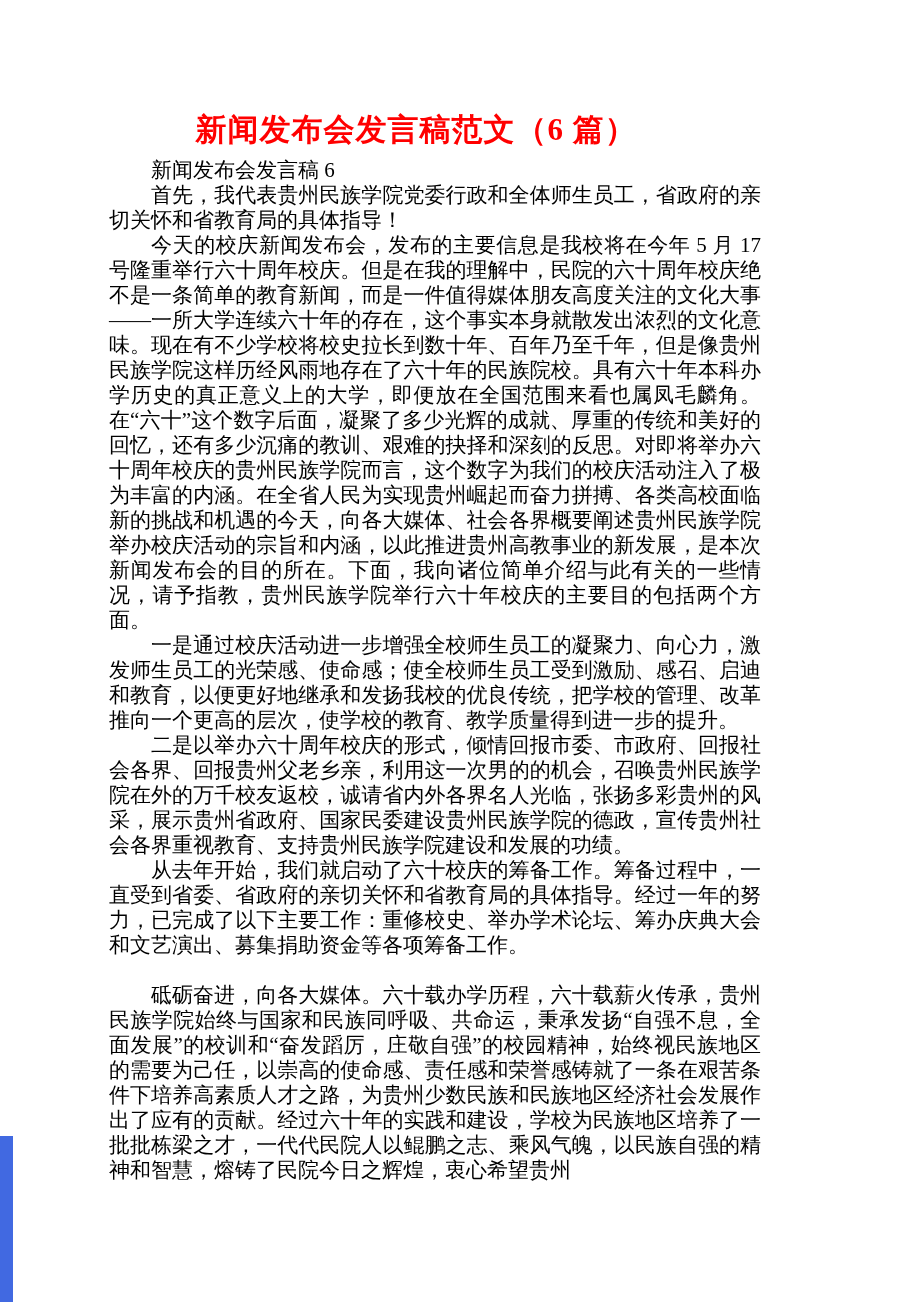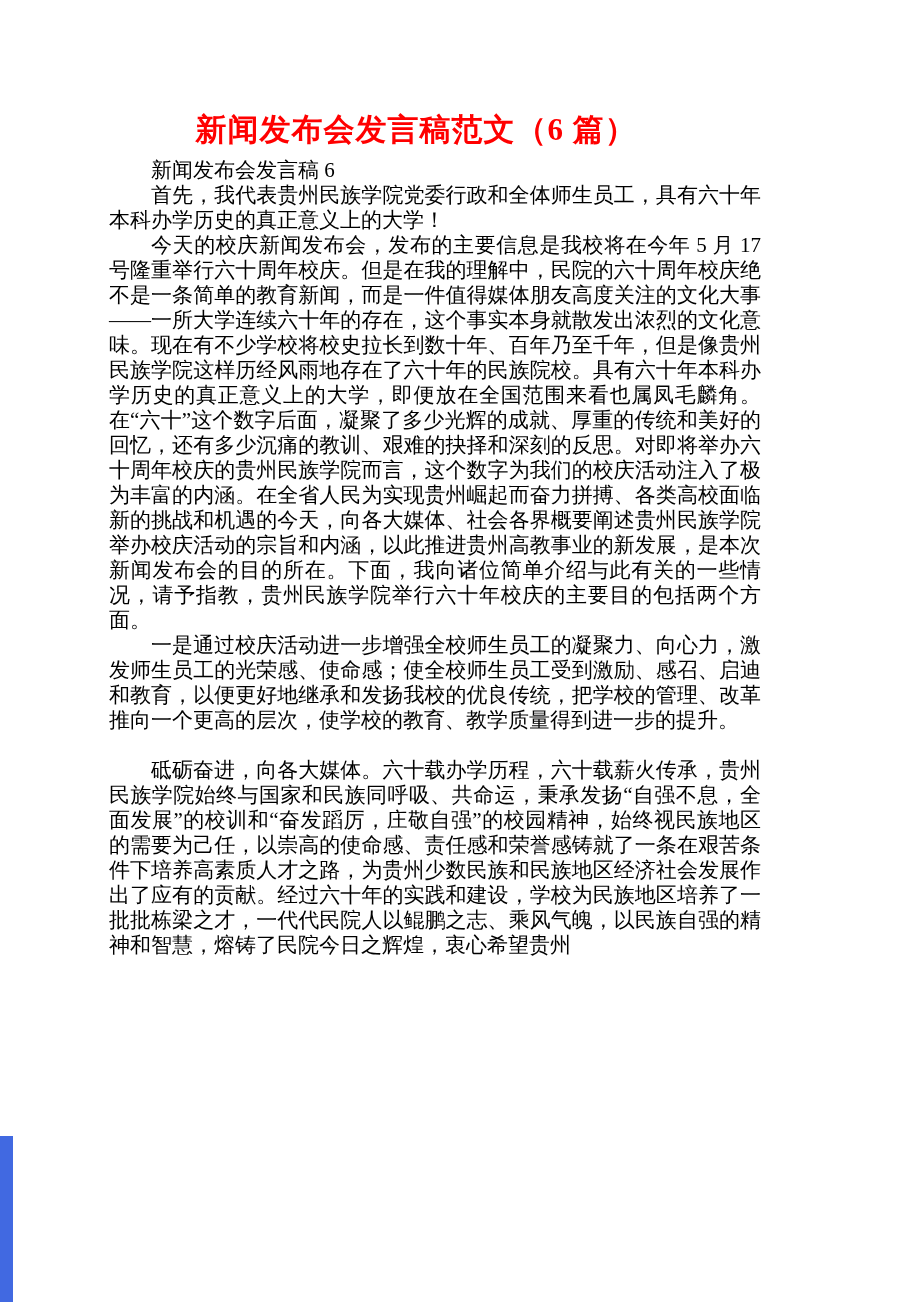--- a/index.html
+++ b/index.html
@@ -49,21 +49,23 @@
   }
 </style>
 </head>
 <body>
 
 <div class="page">
   <h1 class="doc-title" style="color: rgb(255, 0, 0);">新闻发布会发言稿范文（6 篇）</h1>
 
   <div class="doc-body">
     <p class="doc-paragraph">新闻发布会发言稿 6</p>
-    <p class="doc-paragraph">首先，我代表贵州民族学院党委行政和全体师生员工，具有六十年本科办学历史的真正意义上的大学！</p>
+    <p class="doc-paragraph">首先，我代表贵州民族学院党委行政和全体师生员工，省政府的亲切关怀和省教育局的具体指导！</p>
     <p class="doc-paragraph">今天的校庆新闻发布会，发布的主要信息是我校将在今年 5 月 17 号隆重举行六十周年校庆。但是在我的理解中，民院的六十周年校庆绝不是一条简单的教育新闻，而是一件值得媒体朋友高度关注的文化大事——一所大学连续六十年的存在，这个事实本身就散发出浓烈的文化意味。现在有不少学校将校史拉长到数十年、百年乃至千年，但是像贵州民族学院这样历经风雨地存在了六十年的民族院校。具有六十年本科办学历史的真正意义上的大学，即便放在全国范围来看也属凤毛麟角。在“六十”这个数字后面，凝聚了多少光辉的成就、厚重的传统和美好的回忆，还有多少沉痛的教训、艰难的抉择和深刻的反思。对即将举办六十周年校庆的贵州民族学院而言，这个数字为我们的校庆活动注入了极为丰富的内涵。在全省人民为实现贵州崛起而奋力拼搏、各类高校面临新的挑战和机遇的今天，向各大媒体、社会各界概要阐述贵州民族学院举办校庆活动的宗旨和内涵，以此推进贵州高教事业的新发展，是本次新闻发布会的目的所在。下面，我向诸位简单介绍与此有关的一些情况，请予指教，贵州民族学院举行六十年校庆的主要目的包括两个方面。</p>
     <p class="doc-paragraph">一是通过校庆活动进一步增强全校师生员工的凝聚力、向心力，激发师生员工的光荣感、使命感；使全校师生员工受到激励、感召、启迪和教育，以便更好地继承和发扬我校的优良传统，把学校的管理、改革推向一个更高的层次，使学校的教育、教学质量得到进一步的提升。</p>
+    <p class="doc-paragraph">二是以举办六十周年校庆的形式，倾情回报市委、市政府、回报社会各界、回报贵州父老乡亲，利用这一次男的的机会，召唤贵州民族学院在外的万千校友返校，诚请省内外各界名人光临，张扬多彩贵州的风采，展示贵州省政府、国家民委建设贵州民族学院的德政，宣传贵州社会各界重视教育、支持贵州民族学院建设和发展的功绩。</p>
+    <p class="doc-paragraph">从去年开始，我们就启动了六十校庆的筹备工作。筹备过程中，一直受到省委、省政府的亲切关怀和省教育局的具体指导。经过一年的努力，已完成了以下主要工作：重修校史、举办学术论坛、筹办庆典大会和文艺演出、募集捐助资金等各项筹备工作。</p>
     <p class="doc-paragraph"></p>
     <p class="doc-paragraph">砥砺奋进，向各大媒体。六十载办学历程，六十载薪火传承，贵州民族学院始终与国家和民族同呼吸、共命运，秉承发扬“自强不息，全面发展”的校训和“奋发蹈厉，庄敬自强”的校园精神，始终视民族地区的需要为己任，以崇高的使命感、责任感和荣誉感铸就了一条在艰苦条件下培养高素质人才之路，为贵州少数民族和民族地区经济社会发展作出了应有的贡献。经过六十年的实践和建设，学校为民族地区培养了一批批栋梁之才，一代代民院人以鲲鹏之志、乘风气魄，以民族自强的精神和智慧，熔铸了民院今日之辉煌，衷心希望贵州</p>
   </div>
 
   <div class="left-edge-bar" style="background: rgb(65, 105, 225);"></div>
 </div>
 
 </body></html>

